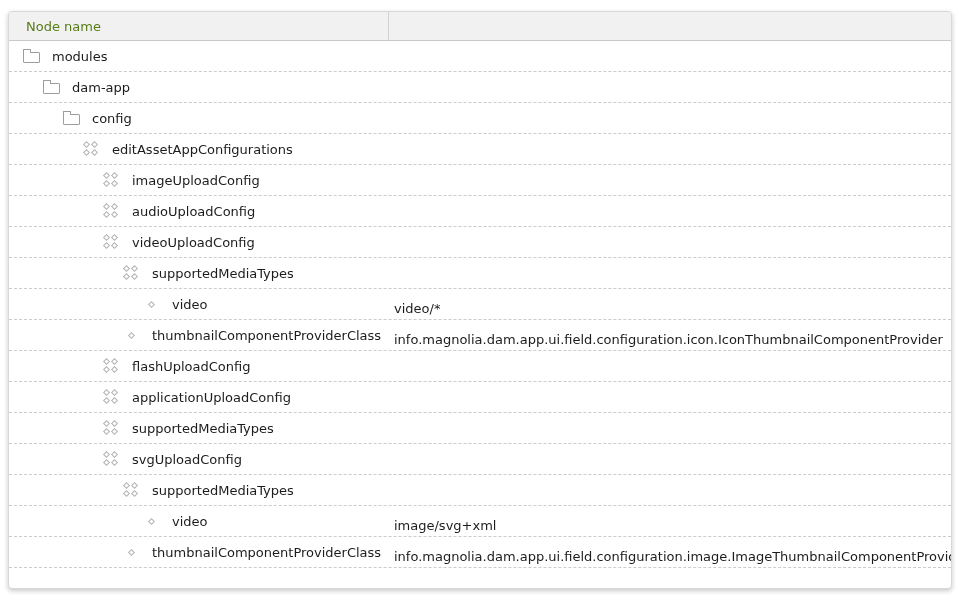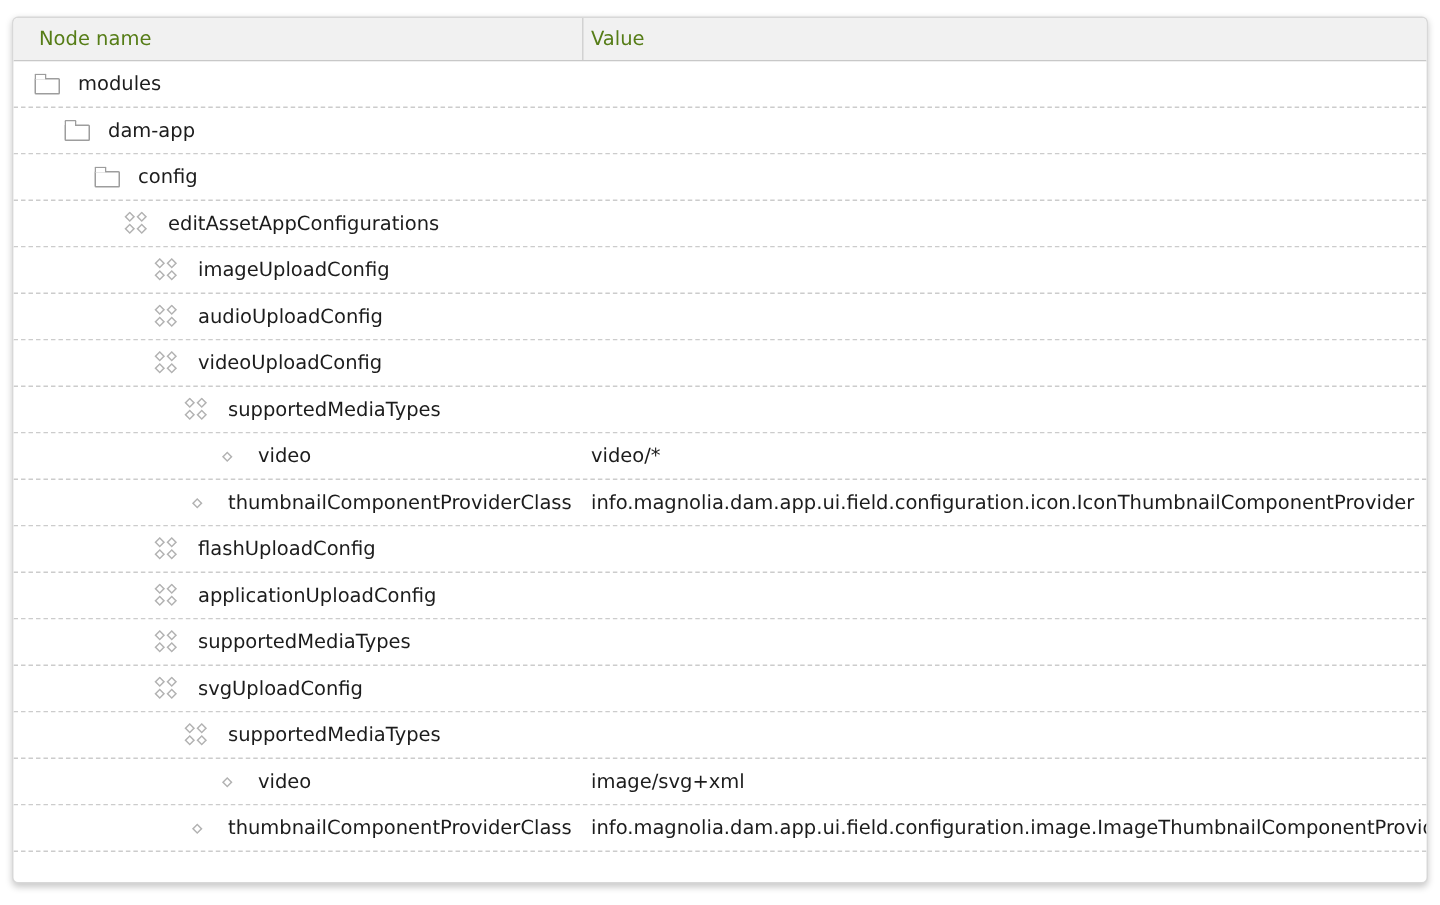--- a/index.html
+++ b/index.html
@@ -16,25 +16,25 @@
   }
 
   
   .header-row { display:flex; height:29px; background:#f1f1f1;
     border-bottom:1px solid #c8c8c8; }
   .header-cell { font-size:13px; color:#567d17; display:flex; align-items:center; }
   .header-cell.name { flex:0 0 380px; padding-left:17px; border-right:1px solid #d2d2d2; }
   .header-cell.value { flex:1; padding-left:5px; }
 
   
-  .row { display:flex; height:31px; align-items:center;
+  .row { display:flex; height:31px; 
     border-bottom:1px dashed #cccccc; background:#ffffff; }
   .cell { font-size:13px; color:#1c1c1c; white-space:nowrap; }
   .cell.name { flex:0 0 380px; display:flex; align-items:center; overflow:hidden; }
-  .cell.value { flex:1; padding-left:5px; overflow:hidden; }
+  .cell.value { flex:1; padding-left:5px; overflow:hidden;margin-top:12px; }
 
   .indent { display:inline-block; height:1px; flex:0 0 auto; }
   .icon { flex:0 0 17px; width:17px; margin-right:12px; position:relative; }
 
   
   .icon.folder { height:11px; border:1px solid #9d9d9d; border-radius:1px; margin-top:2px; }
   .icon.folder::before { content:""; position:absolute; top:-4px; left:-1px;
     width:6px; height:3px; border:1px solid #9d9d9d; border-bottom:none;
     border-radius:1px 1px 0 0; background:#ffffff; }
 
@@ -54,21 +54,20 @@
   .row[data-icon="content-node"] .icon.node { display:grid; }
   .row[data-icon="property"] .icon.prop { display:flex; }
 </style>
 </head>
 <body>
 
 <div class="page">
   <div class="treetable">
     <div class="header-row">
       <div class="header-cell name">Node name</div>
-      <div class="header-cell value">Value</div>
     </div>
     <div class="body" id="rows">
   <div class="row" data-icon="folder">
     <div class="cell name">
       <span class="indent" style="width: 14px;"></span>
       <span class="icon folder"></span>
 
       <span class="label">modules</span>
     </div>
     <div class="cell value"></div>

